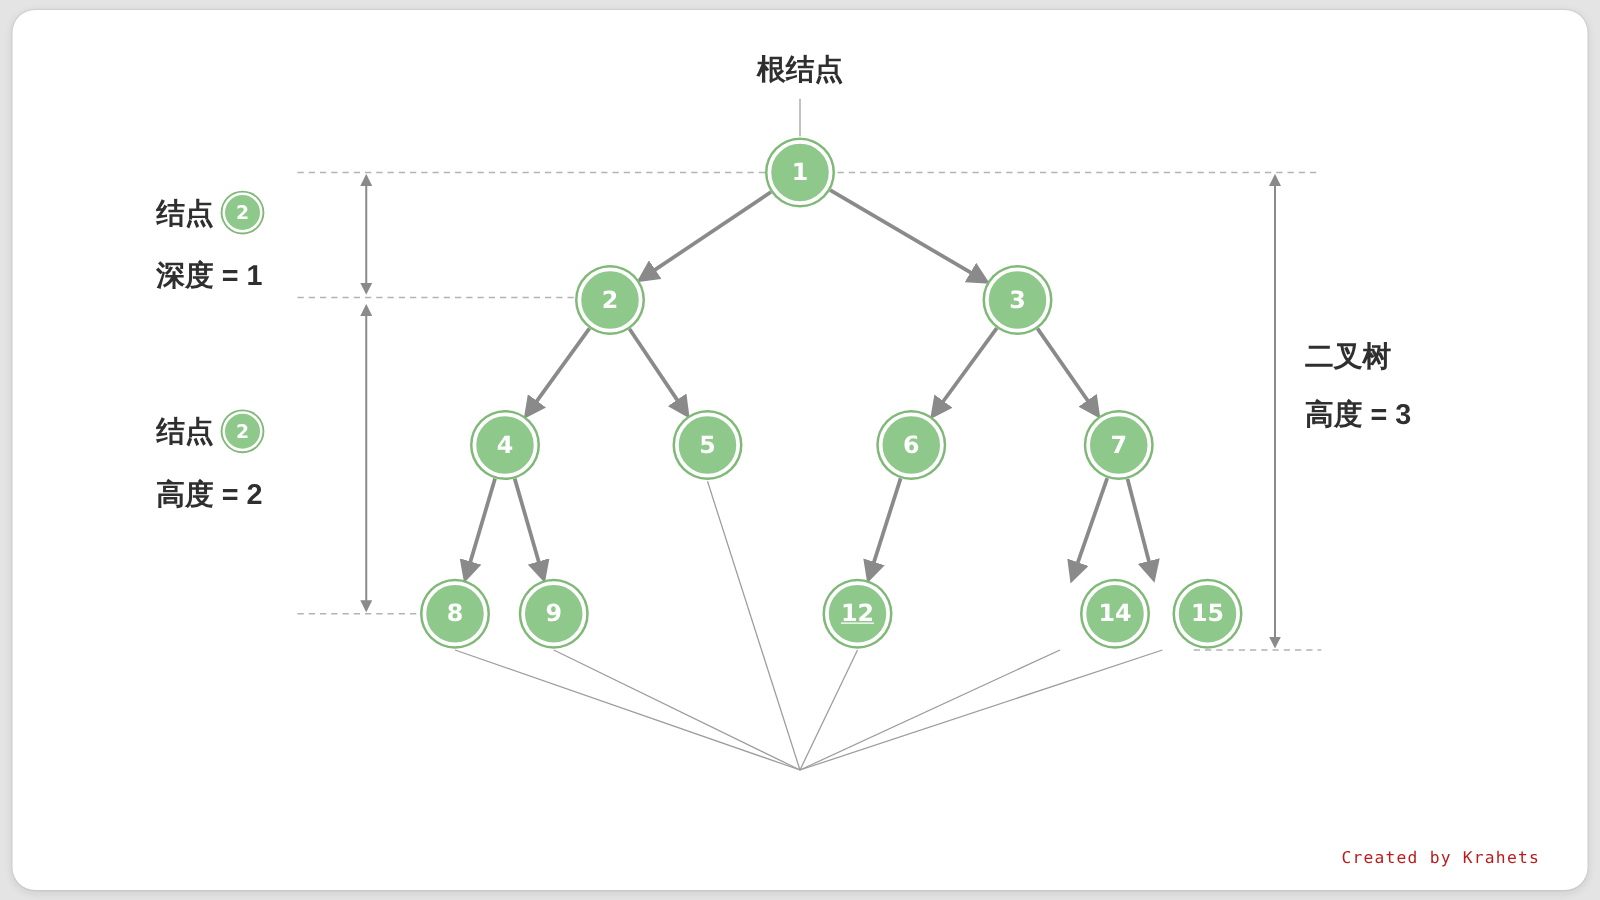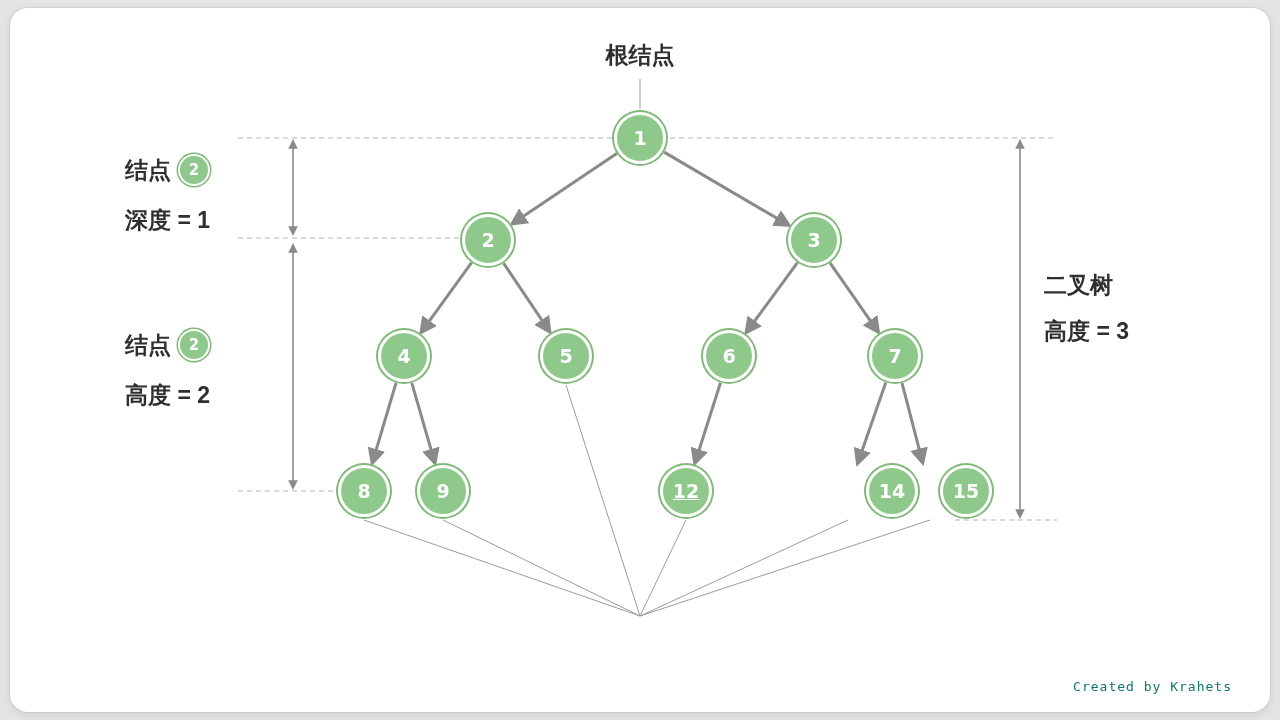--- a/index.html
+++ b/index.html
@@ -117,15 +117,15 @@
   <div class="annot" style="left:125px; top:320px; width:155px;">
     <div><span>结点</span><span class="badge">2</span></div>
     <div>高度 = 2</div>
   </div>
 
   <div class="annot" style="left:1044px; top:262px; width:140px; line-height:46px;">
     <div>二叉树</div>
     <div>高度 = 3</div>
   </div>
 
-  <div class="watermark" style="color: #0f766e;">Created by Krahets</div>
+  <div class="watermark" style="color: #b91c1c;">Created by Krahets</div>
 
 </div>
 
 </body></html>

